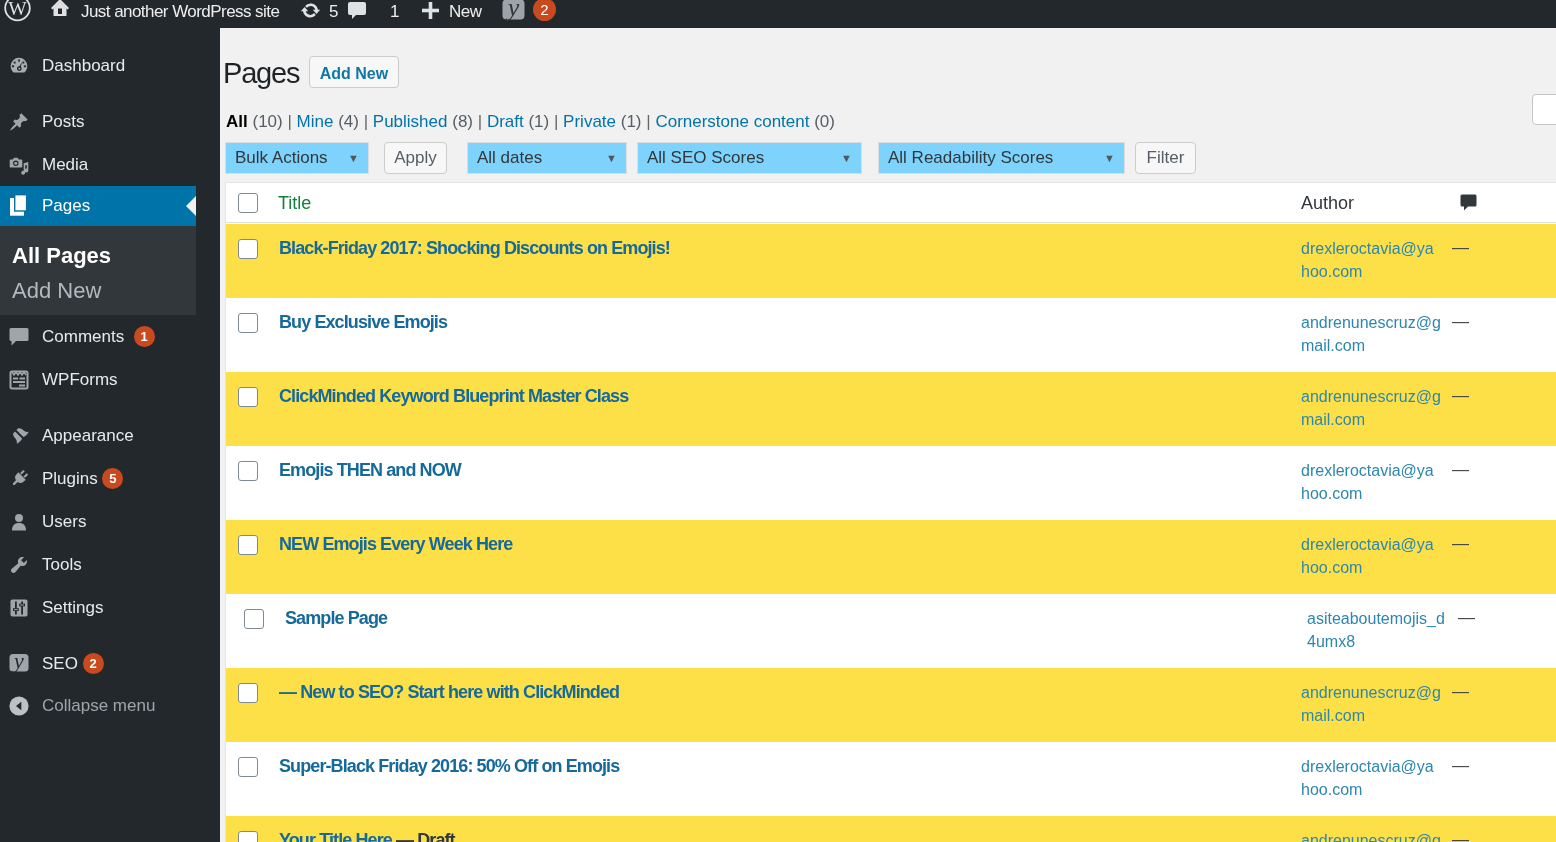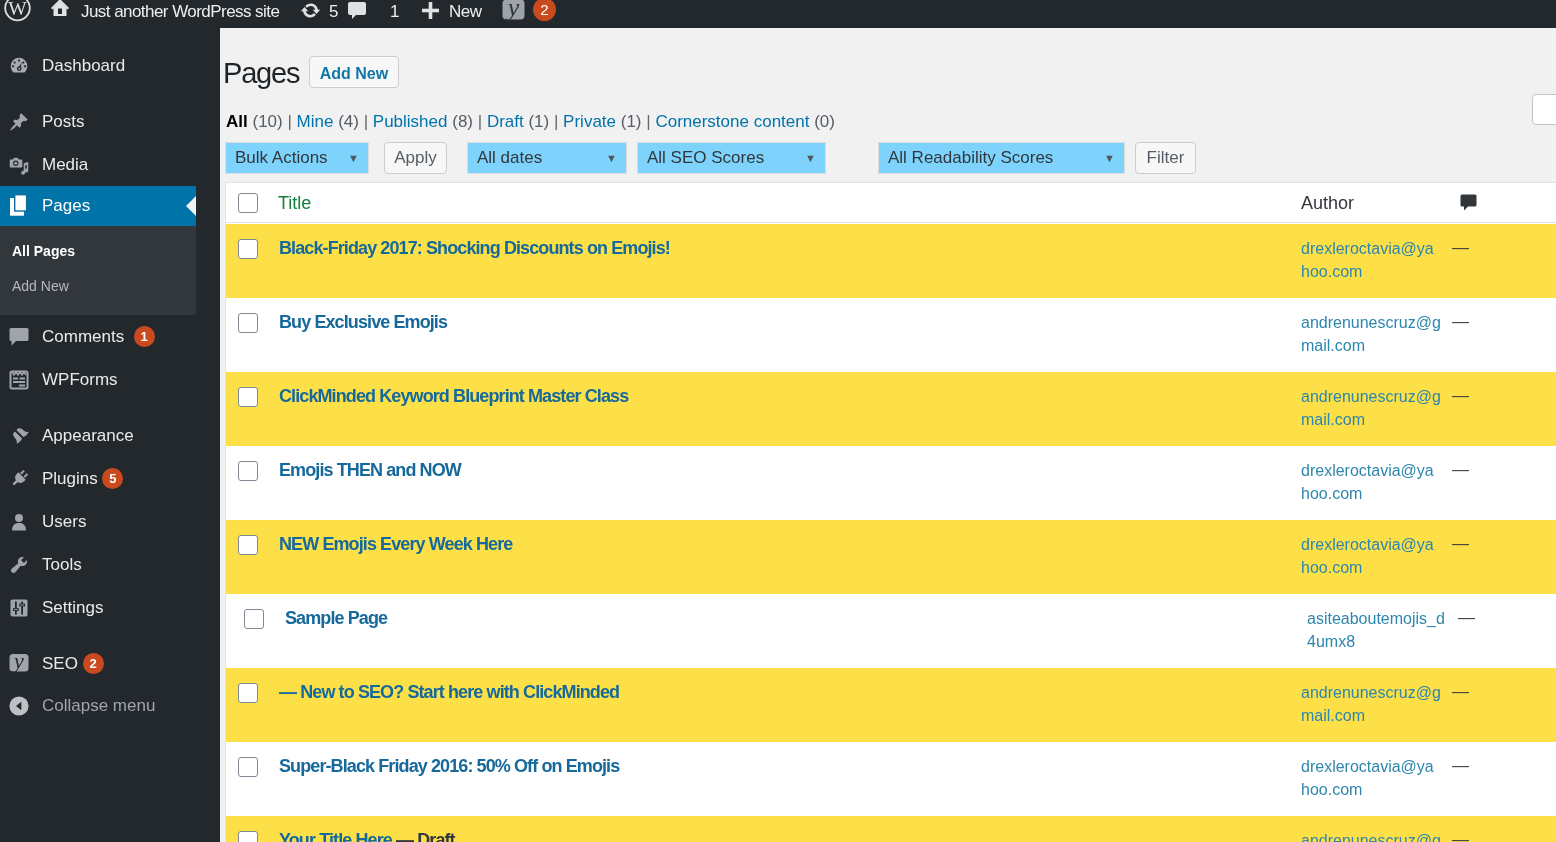--- a/index.html
+++ b/index.html
@@ -17,21 +17,21 @@
 .mi .ic { position:absolute; left:8.5px; top:50%; margin-top:-10px; width:20px; height:20px; }
 .mi .tx { position:absolute; left:42px; top:0; height:100%; display:flex; align-items:center;
   font-size:17px; color:#e8eaec; white-space:nowrap; }
 .badge { display:inline-block; min-width:21px; height:21px; padding:0 5px; border-radius:11px;
   background:#ca4a1f; color:#fff; font-size:13px; line-height:21px; text-align:center; font-weight:bold; }
 #pages-item { background:#0074a8; }
 #pages-item .tx { color:#fff; }
 #pages-arrow { position:absolute; right:0; top:50%; margin-top:-10px; width:0; height:0;
   border:10px solid transparent; border-right-color:#f1f1f1; }
 #submenu { position:absolute; left:0; top:198px; width:196px; height:89px; background:#32373c; }
-.smi { position:absolute; left:12px; font-size:14px; color:#b4b9be; white-space:nowrap; }
+.smi { position:absolute; left:12px; font-size:22px; color:#b4b9be; white-space:nowrap; }
 
 
 #main { position:absolute; left:196px; top:28px; width:1360px; height:814px; }
 h1 { position:absolute; left:27px; top:28px; font-size:29px; letter-spacing:-1.2px; line-height:34px; font-weight:400; color:#1d2327; }
 #addnew { position:absolute; left:113px; top:28px; width:90px; height:32px; background:#f7f7f7;
   border:1px solid #cccccc; border-radius:4px; color:#0f77a8; font-size:16px; font-weight:bold;
   line-height:33px; text-align:center; }
 #views { position:absolute; left:30px; top:85px; font-size:17px; line-height:17px; color:#0073aa; white-space:nowrap; }
 #views .cnt { color:#555d66; }
 #views .sep { color:#666; }
@@ -217,21 +217,21 @@
     Mine <span class="cnt">(4)</span> <span class="sep">|</span>
     Published <span class="cnt">(8)</span> <span class="sep">|</span>
     Draft <span class="cnt">(1)</span> <span class="sep">|</span>
     Private <span class="cnt">(1)</span> <span class="sep">|</span>
     Cornerstone content <span class="cnt">(0)</span></div>
   <div id="searchbox"></div>
 
   <div class="sel" style="left:29px; width:144px;">Bulk Actions<span class="ar">▼</span></div>
   <div class="btn" style="left:188px; width:63px;">Apply</div>
   <div class="sel" style="left:271px; width:160px;">All dates<span class="ar">▼</span></div>
-  <div class="sel" style="left:441px; width:189px;">All SEO Scores<span class="ar">▼</span></div>
+  <div class="sel" style="left:441px; width:225px;">All SEO Scores<span class="ar">▼</span></div>
   <div class="sel" style="left:682px; width:247px;">All Readability Scores<span class="ar">▼</span></div>
   <div class="btn" style="left:939px; width:61px;">Filter</div>
 
   <div id="tbl">
     <div id="thead">
       <div class="cb" style="top:10px;"></div>
       <div class="abs" style="left:52px; top:0; line-height:40px; font-size:18px; color:#15803d;">Title</div>
       <div class="abs" style="left:1075px; top:0; line-height:40px; font-size:18px; color:#32373c;">Author</div>
       <svg class="abs" style="left:1234px; top:11px;" width="17" height="18" viewBox="0 0 17 18">
         <path d="M2 0.5 h13 a1.5 1.5 0 0 1 1.5 1.5 v9 a1.5 1.5 0 0 1 -1.5 1.5 h-7 l-4 4 v-4 h-2 a1.5 1.5 0 0 1 -1.5 -1.5 v-9 a1.5 1.5 0 0 1 1.5 -1.5 z" fill="#32373c"></path>

